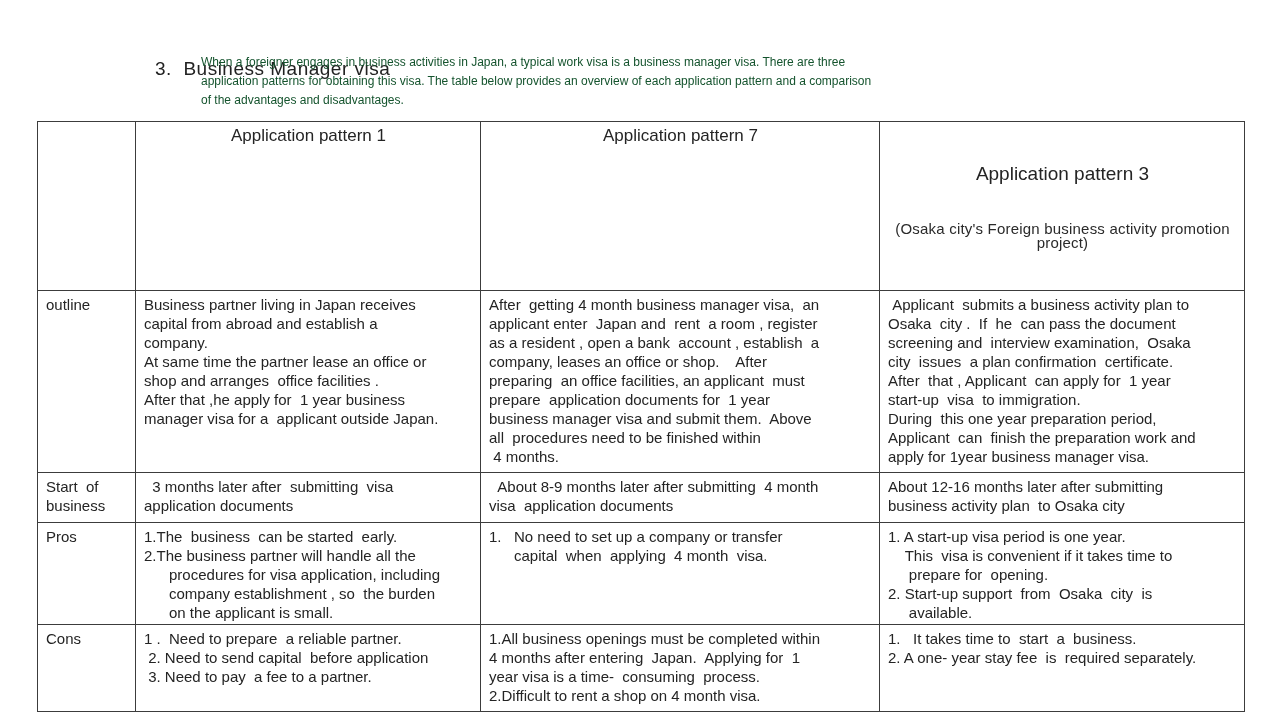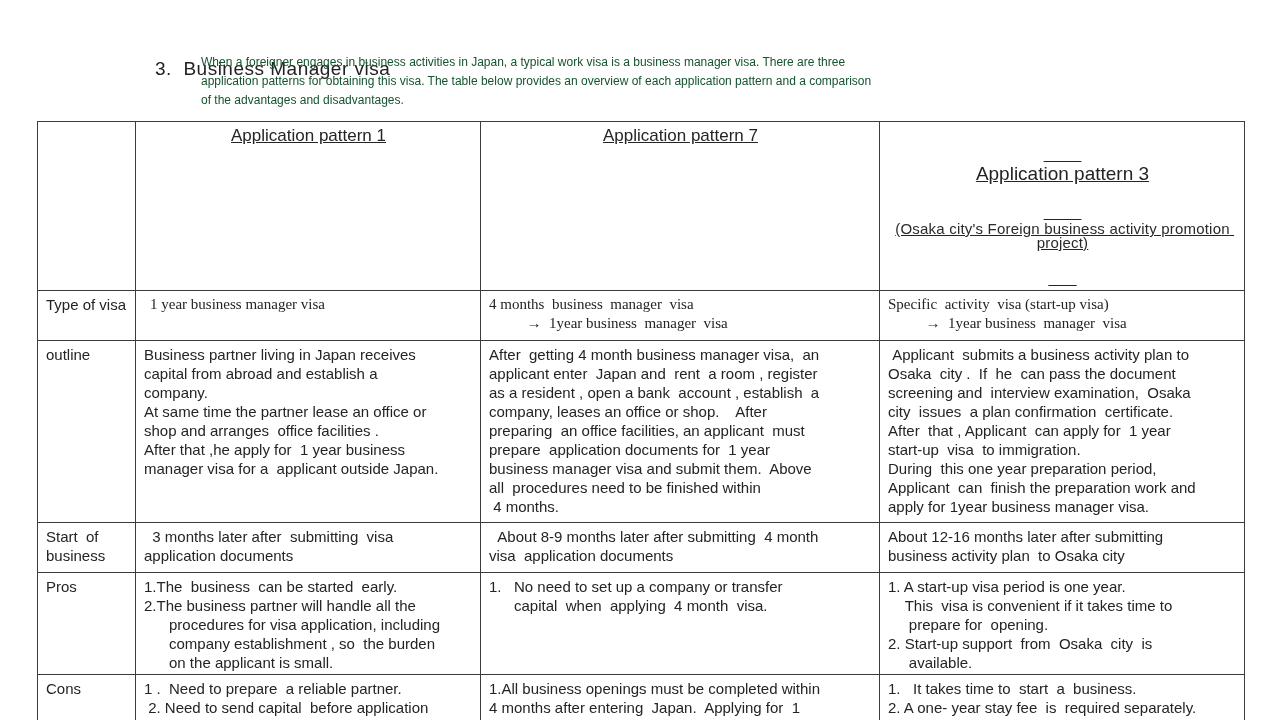--- a/index.html
+++ b/index.html
@@ -52,21 +52,20 @@
   tr.r-outline{ height: 182px; }
   tr.r-start  { height: 50px; }
   tr.r-pros   { height: 86px; }
   tr.r-cons   { height: 87px; }
 
   td.head {
     text-align: center;
     font-size: 17px;
     padding-top: 8px;
     color: #2a2a2a;
-    text-decoration: underline;
   }
   .head-title { font-size: 19px; line-height: 20px; }
   .head-sub   { font-size: 15px; line-height: 14px; color: #2a2a2a; letter-spacing: 0.2px; }
 
   td.rowlabel { font-size: 15px; color: #242424; }
 
   td.serif {
     font-family: "Liberation Serif", "DejaVu Serif", serif;
     font-size: 15px;
   }
@@ -94,28 +93,20 @@
         <tr class="r-head">
       <td class="rowlabel"></td>
       <td class="head">Application pattern 1</td>
       <td class="head">Application pattern 7</td>
       <td class="head">
         <div class="head-title">Application pattern 3</div>
         <div class="head-sub">(Osaka city's Foreign business activity promotion project)</div>
       </td>
     </tr>
 
-    <tr class="r-type">
-      <td class="rowlabel">Type of visa</td>
-      <td class="serif" style="padding-left:14px">1 year business manager visa</td>
-      <td class="serif">4 months  business  manager  visa
-          →  1year business  manager  visa</td>
-      <td class="serif">Specific  activity  visa (start-up visa)
-          →  1year business  manager  visa</td>
-    </tr>
 
     <tr class="r-outline">
       <td class="rowlabel">outline</td>
       <td>Business partner living in Japan receives
 capital from abroad and establish a
 company.
 At same time the partner lease an office or
 shop and arranges  office facilities .
 After that ,he apply for  1 year business
 manager visa for a  applicant outside Japan.</td>

